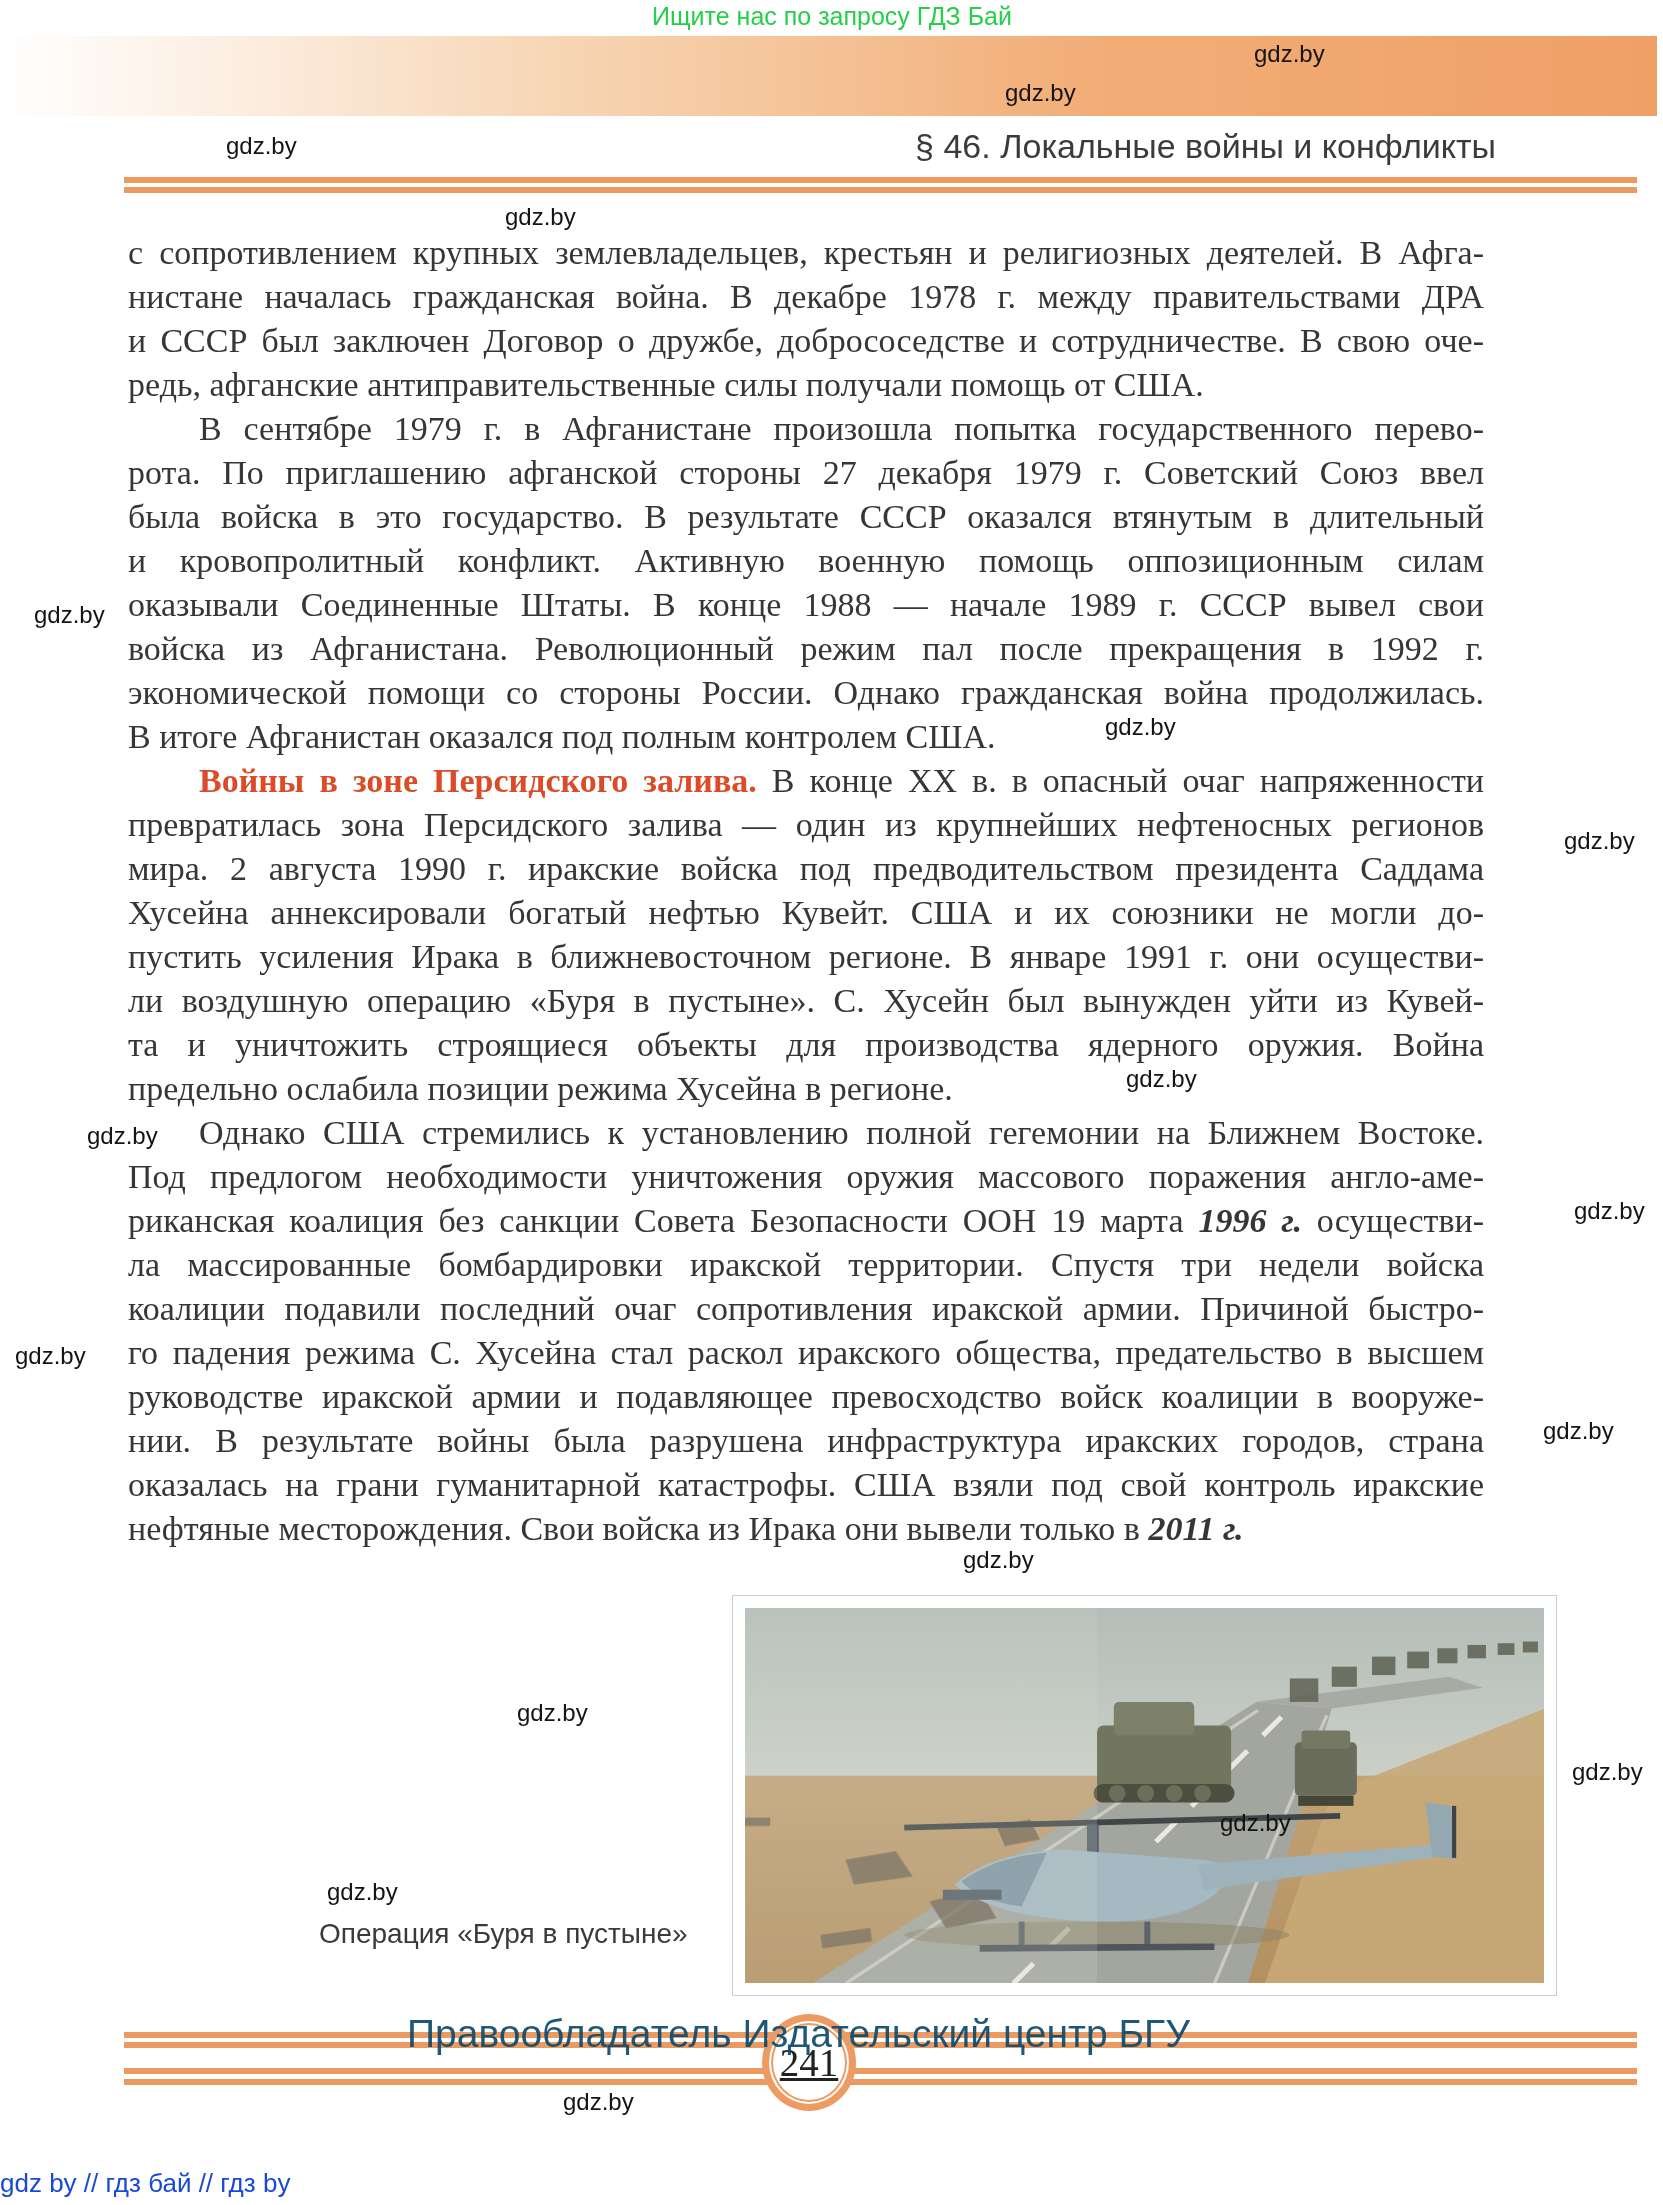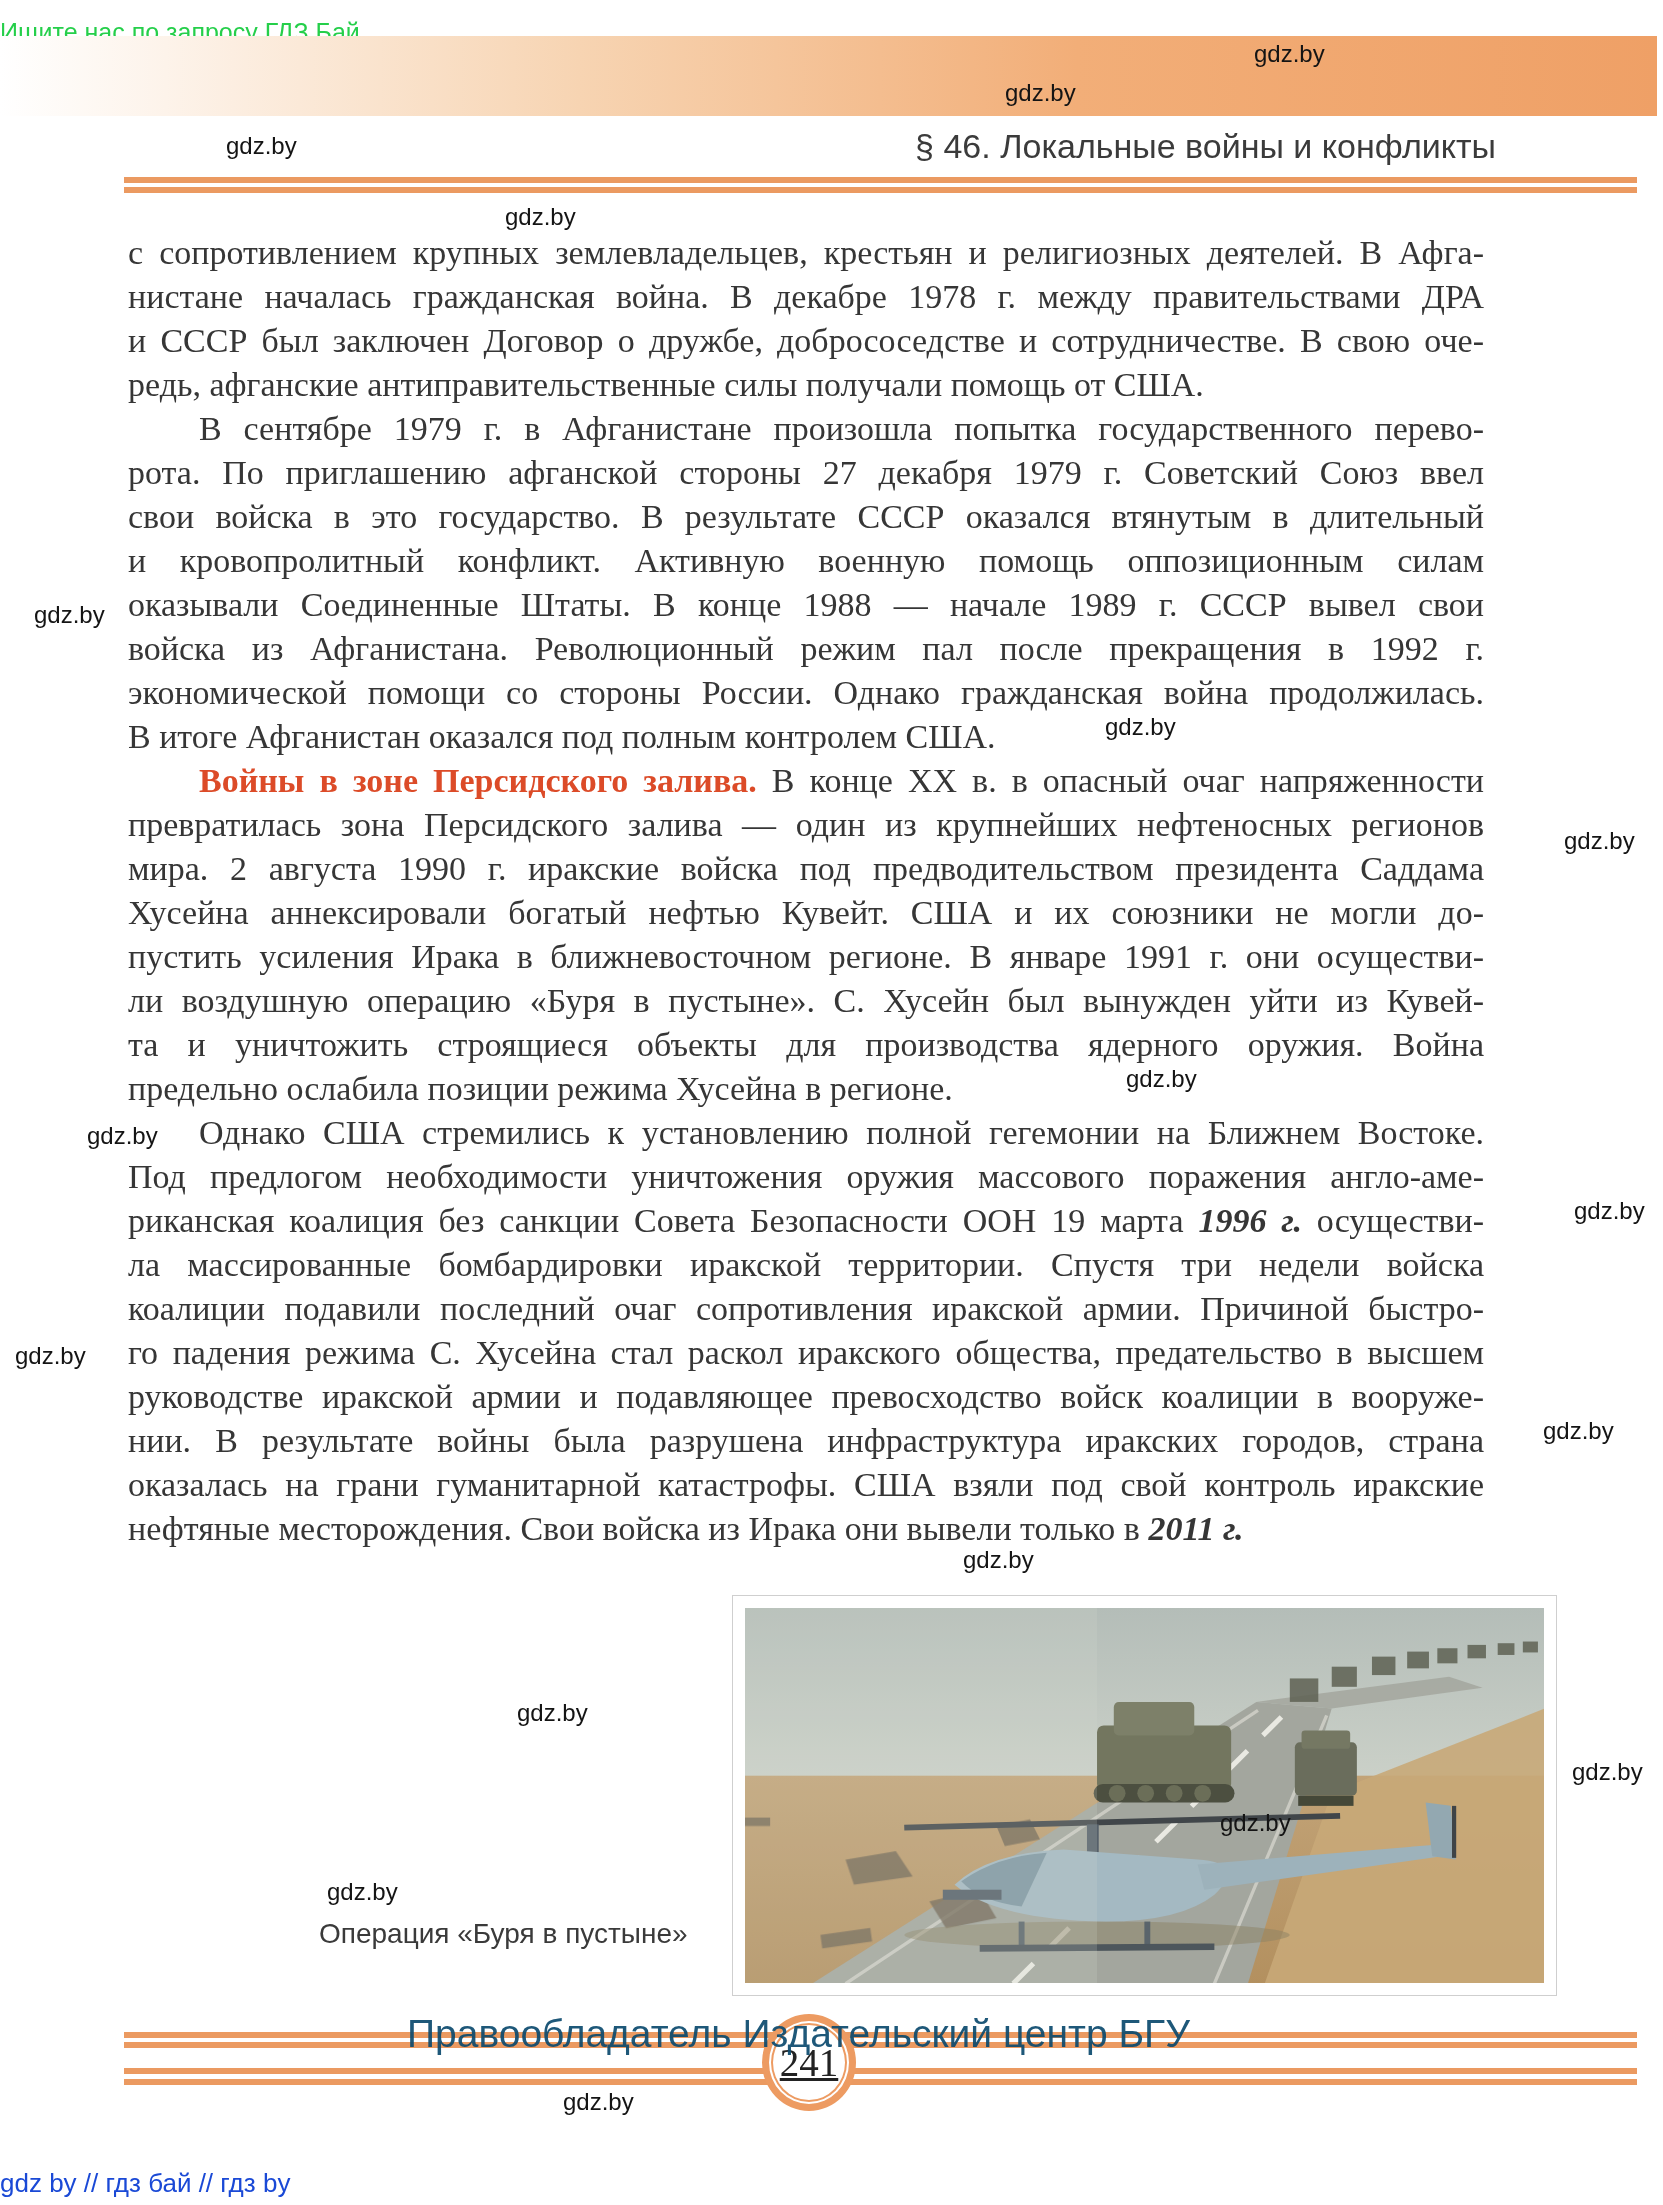--- a/index.html
+++ b/index.html
@@ -1,21 +1,21 @@
 <!DOCTYPE html>
 <html style="font-size:13.4px"><head>
 <meta charset="utf-8">
 <style>
   html,body{margin:0;padding:0;background:#ffffff;}
   .page{position:relative;width:1664px;height:2205px;background:#ffffff;overflow:hidden;
         font-family:"Liberation Serif","DejaVu Serif",serif;}
 
-  .promo{position:absolute;top:1.7px;left:0;width:100%;text-align:left;
+  .promo{position:absolute;top:1.7px;left:0;width:100%;text-align:center;
          font-family:"Liberation Sans","DejaVu Sans",sans-serif;
-         font-size:25px;color:#25cf4a;margin-top:16px;}
+         font-size:25px;color:#25cf4a;}
 
   .top-bar{position:absolute;top:36px;left:0;width:1657px;height:80px;
            background:linear-gradient(to right,#ffffff 0%,#fdf3ea 10%,#f7d4b2 35%,#f2ae78 65%,#efa066 100%);}
 
   .section-title{position:absolute;top:127px;left:128px;width:1368px;text-align:right;
                  font-family:"Liberation Sans","DejaVu Sans",sans-serif;
                  font-size:34px;color:#3b3b3b;white-space:nowrap;}
 
   .rule{position:absolute;left:124px;width:1513px;height:5.9px;background:#eb9a61;}
   .rule.r1{top:177px;} .rule.r2{top:187px;}
@@ -71,21 +71,21 @@
   <div class="rule r1"></div>
   <div class="rule r2"></div>
 
   <div class="article">
       <div class="tl"><span>с сопротивлением крупных землевладельцев, крестьян и религиозных деятелей. В Афга-</span></div>
       <div class="tl"><span>нистане началась гражданская война. В декабре 1978 г. между правительствами ДРА</span></div>
       <div class="tl"><span>и СССР был заключен Договор о дружбе, добрососедстве и сотрудничестве. В свою оче-</span></div>
       <div class="tl last"><span>редь, афганские антиправительственные силы получали помощь от США.</span></div>
       <div class="tl ind"><span>В сентябре 1979 г. в Афганистане произошла попытка государственного перево-</span></div>
       <div class="tl"><span>рота. По приглашению афганской стороны 27 декабря 1979 г. Советский Союз ввел</span></div>
-      <div class="tl"><span>свои войска в это государство. В результате СССР оказался втянутым в длительный</span></div>
+      <div class="tl"><span>была войска в это государство. В результате СССР оказался втянутым в длительный</span></div>
       <div class="tl"><span>и кровопролитный конфликт. Активную военную помощь оппозиционным силам</span></div>
       <div class="tl"><span>оказывали Соединенные Штаты. В конце 1988 — начале 1989 г. СССР вывел свои</span></div>
       <div class="tl"><span>войска из Афганистана. Революционный режим пал после прекращения в 1992 г.</span></div>
       <div class="tl"><span>экономической помощи со стороны России. Однако гражданская война продолжилась.</span></div>
       <div class="tl last"><span>В итоге Афганистан оказался под полным контролем США.</span></div>
       <div class="tl ind"><span class="h">Войны в зоне Персидского залива.</span><span> В конце XX в. в опасный очаг напряженности</span></div>
       <div class="tl"><span>превратилась зона Персидского залива — один из крупнейших нефтеносных регионов</span></div>
       <div class="tl"><span>мира. 2 августа 1990 г. иракские войска под предводительством президента Саддама</span></div>
       <div class="tl"><span>Хусейна аннексировали богатый нефтью Кувейт. США и их союзники не могли до-</span></div>
       <div class="tl"><span>пустить усиления Ирака в ближневосточном регионе. В январе 1991 г. они осуществи-</span></div>

